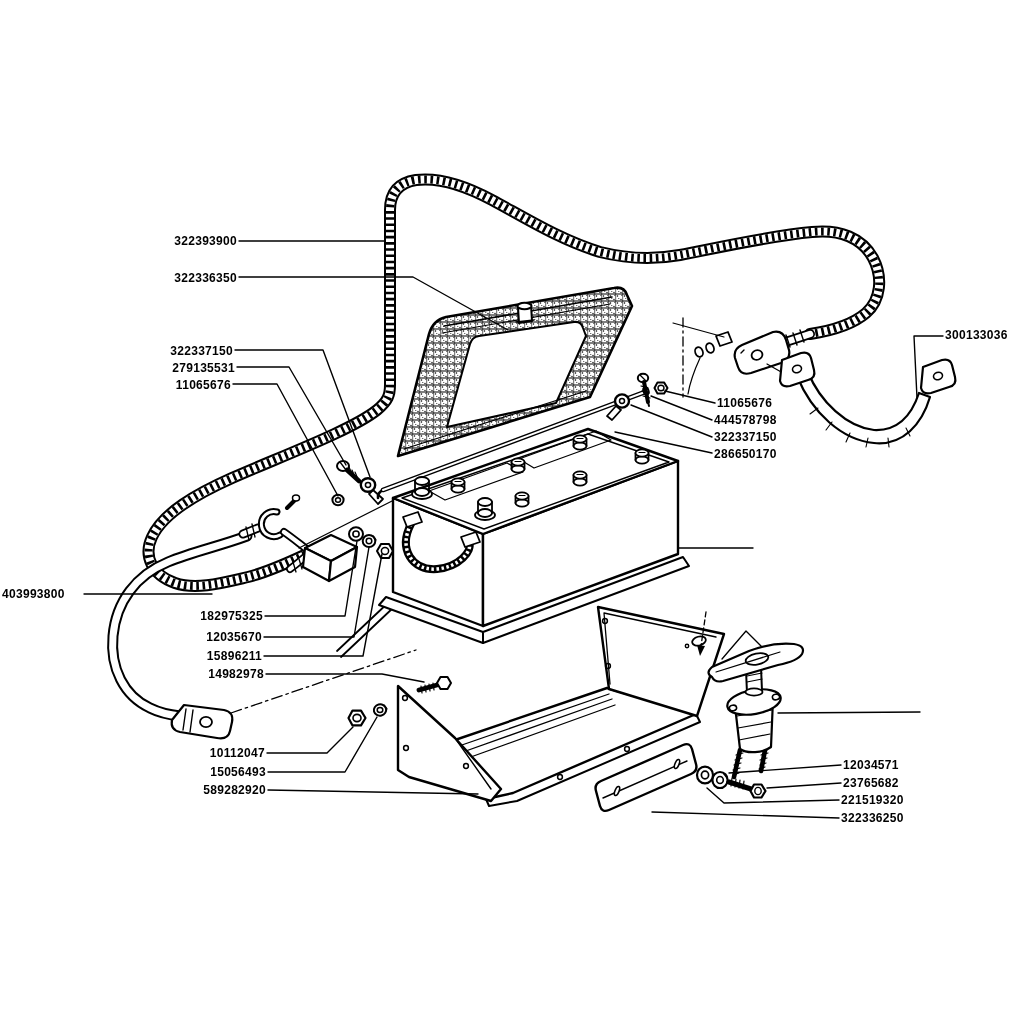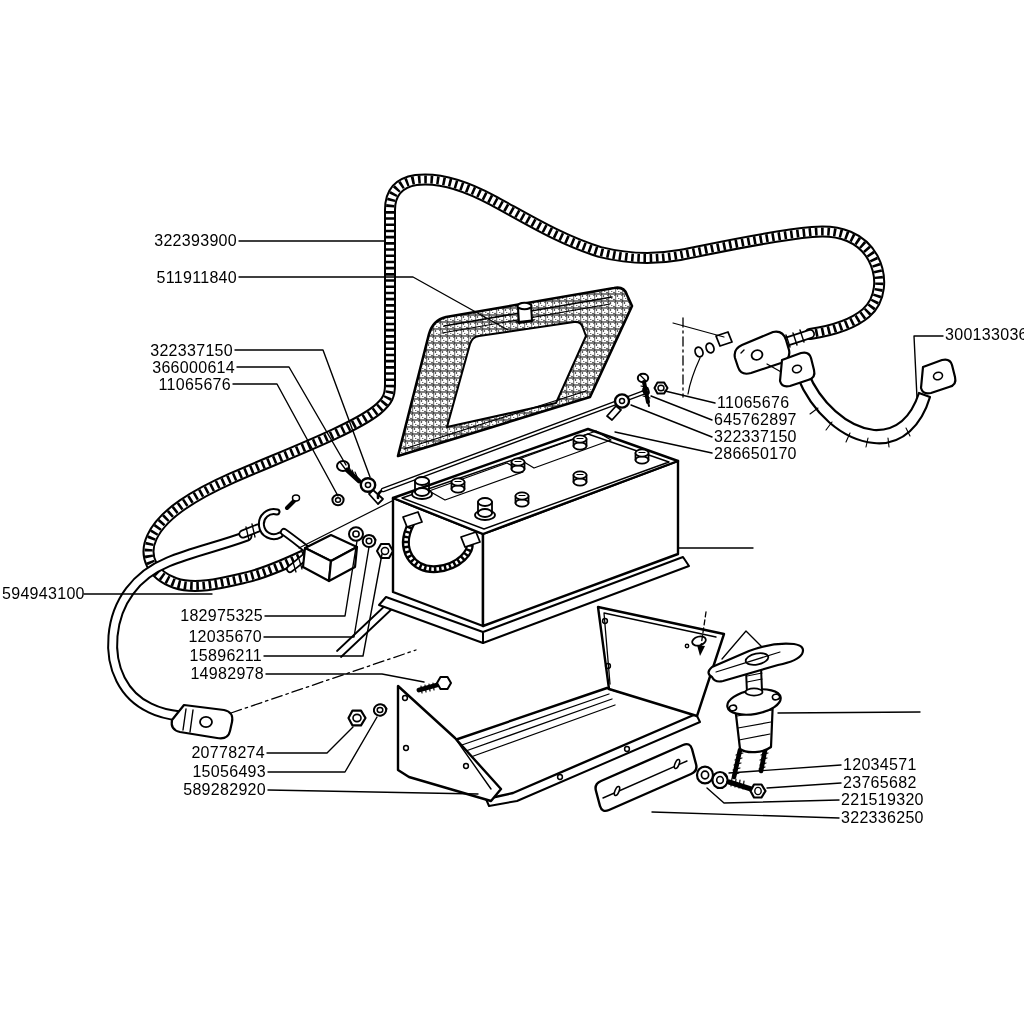--- a/index.html
+++ b/index.html
@@ -1,19 +1,19 @@
 <!DOCTYPE html>
 <html><head>
 <meta charset="utf-8">
 <style>
   html,body{margin:0;padding:0;background:#fff;}
   #stage{position:relative;width:1024px;height:1024px;background:#fff;overflow:hidden;
          font-family:"Liberation Sans",sans-serif;}
   #art{position:absolute;left:0;top:0;}
-  .lbl{position:absolute;font-size:16px;font-weight:normal;color:#000;line-height:18px;
+  .lbl{position:absolute;font-size:12px;font-weight:bold;color:#000;line-height:18px;
        letter-spacing:.3px;white-space:nowrap;}
   .lbl.r{text-align:right;}
 </style>
 </head>
 <body>
 
 <div id="stage">
 
 <svg id="art" width="1024" height="1024" viewBox="0 0 1024 1024" fill="none" stroke="#000" stroke-linecap="round" stroke-linejoin="round">
   <defs>
@@ -319,35 +319,35 @@
     <path d="M 841 765 L 729 773"></path>
     <path d="M 841 783 L 767 788"></path>
     <path d="M 839 800 L 724 803 L 707 788"></path>
     <path d="M 839 818 L 652 812"></path>
     <path d="M 678 548 L 753 548"></path>
     <path d="M 778 713 L 920 712"></path>
   </g>
 </svg>
 
 <div class="lbl r" style="right:787px;top:232px">322393900</div>
-<div class="lbl r" style="right:787px;top:269px">511911840</div>
+<div class="lbl r" style="right:787px;top:269px">322336350</div>
 <div class="lbl r" style="right:791px;top:342px">322337150</div>
-<div class="lbl r" style="right:789px;top:359px">366000614</div>
+<div class="lbl r" style="right:789px;top:359px">279135531</div>
 <div class="lbl r" style="right:793px;top:376px">11065676</div>
-<div class="lbl" style="left:2px;top:585px">594943100</div>
+<div class="lbl" style="left:2px;top:585px">403993800</div>
 <div class="lbl r" style="right:761px;top:607px">182975325</div>
 <div class="lbl r" style="right:762px;top:628px">12035670</div>
 <div class="lbl r" style="right:762px;top:647px">15896211</div>
 <div class="lbl r" style="right:760px;top:665px">14982978</div>
-<div class="lbl r" style="right:759px;top:744px">20778274</div>
+<div class="lbl r" style="right:759px;top:744px">10112047</div>
 <div class="lbl r" style="right:758px;top:763px">15056493</div>
 <div class="lbl r" style="right:758px;top:781px">589282920</div>
 <div class="lbl" style="left:945px;top:326px">300133036</div>
 <div class="lbl" style="left:717px;top:394px">11065676</div>
-<div class="lbl" style="left:714px;top:411px">645762897</div>
+<div class="lbl" style="left:714px;top:411px">444578798</div>
 <div class="lbl" style="left:714px;top:428px">322337150</div>
 <div class="lbl" style="left:714px;top:445px">286650170</div>
 <div class="lbl" style="left:843px;top:756px">12034571</div>
 <div class="lbl" style="left:843px;top:774px">23765682</div>
 <div class="lbl" style="left:841px;top:791px">221519320</div>
 <div class="lbl" style="left:841px;top:809px">322336250</div>
 
 </div>
 
 </body></html>

